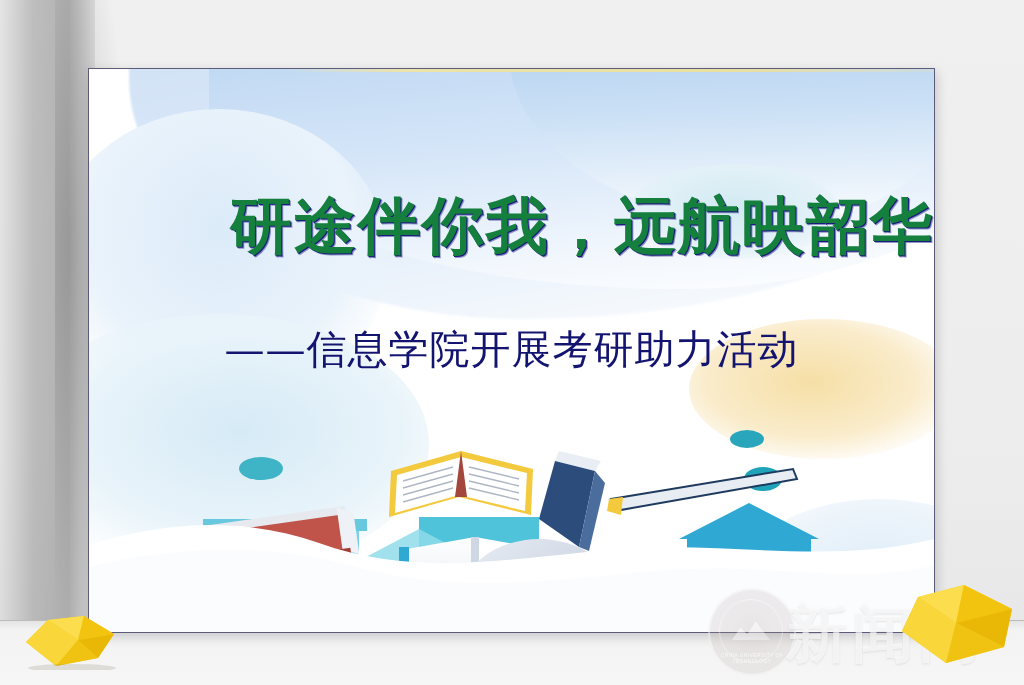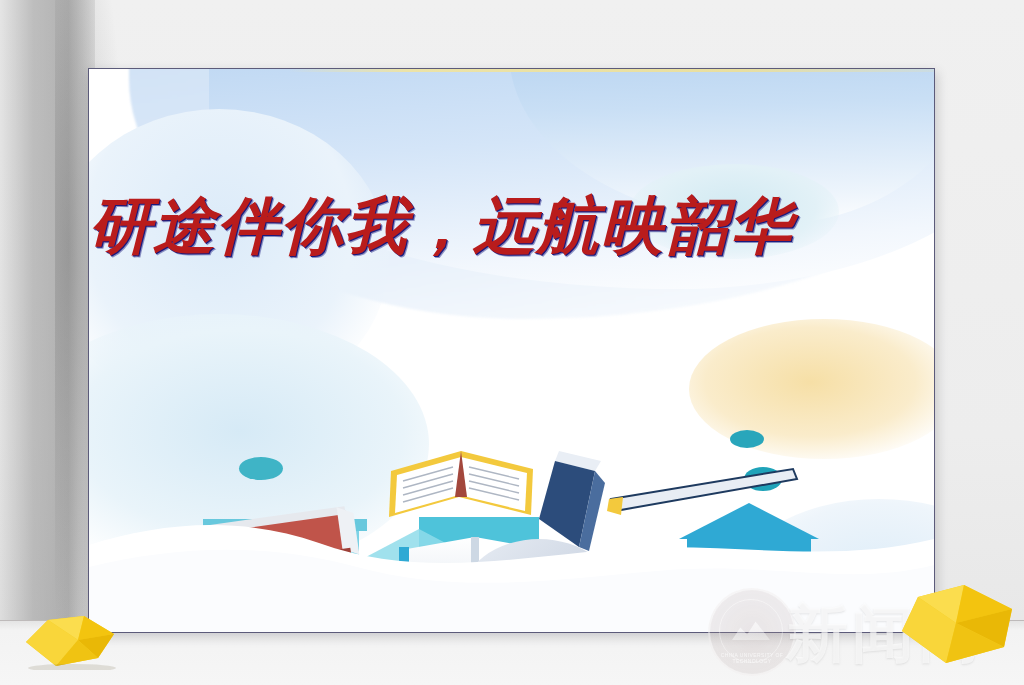--- a/index.html
+++ b/index.html
@@ -52,25 +52,25 @@
   .blob-yellow{left:600px;top:250px;width:270px;height:140px;
     background:radial-gradient(ellipse at 45% 45%,#f6dfa6 0%,#faeccb 50%,rgba(255,255,255,0) 78%);}
   .blob-bot-right{left:640px;top:430px;width:300px;height:190px;
     background:radial-gradient(ellipse at 50% 45%,#dcecf8 0%,#eef5fb 55%,rgba(255,255,255,0) 80%);}
   .dot{position:absolute;border-radius:50%;background:#2aa3b8;}
   .dot-1{left:641px;top:361px;width:34px;height:18px;background:#29a6bb;}
   .dot-2{left:655px;top:398px;width:38px;height:24px;background:#1fa3b9;}
   .dot-3{left:150px;top:388px;width:44px;height:23px;background:#3fb4c6;}
 
   
-  .title{position:absolute;left:0;top:115px;width:845px;text-align:left;
+  .title{position:absolute;left:0;top:115px;width:845px;text-align:right;
     font-family:"DejaVu Sans","Liberation Sans",sans-serif;
-    font-weight:700;font-size:62px;letter-spacing:2px;color:#b91c1c;
+    font-weight:700;font-size:62px;letter-spacing:2px;color:#15803d;
     text-shadow:1px 1px 0 #1a1a7e,2px 2px 0 rgba(26,26,126,.45);z-index:30;
-    white-space:nowrap;font-style:italic;}
+    white-space:nowrap;}
   .subtitle{position:absolute;left:0;top:253px;width:845px;text-align:center;
     font-family:"DejaVu Serif","Liberation Serif",serif;
     font-weight:400;font-size:40px;letter-spacing:1px;color:#131370;z-index:30;
     white-space:nowrap;}
 
   
   .illu{position:absolute;left:0;top:330px;width:845px;height:233px;z-index:20;}
   .illu svg{display:block;}
 
   
@@ -120,20 +120,21 @@
     <div class="blob blob-left-top"></div>
     <div class="blob blob-left-mid"></div>
     <div class="blob blob-ell-top"></div>
     <div class="blob blob-yellow"></div>
     <div class="blob blob-bot-right"></div>
     <div class="dot dot-1"></div>
     <div class="dot dot-2"></div>
     <div class="dot dot-3"></div>
 
     <div class="title">研途伴你我，远航映韶华</div>
+    <div class="subtitle">——信息学院开展考研助力活动</div>
 
     <div class="illu">
       <svg width="845" height="233" viewBox="0 0 845 233" xmlns="http://www.w3.org/2000/svg">
         <defs>
           <linearGradient id="gBld" x1="0" y1="0" x2="0" y2="1">
             <stop offset="0" stop-color="#7fd3e6"></stop>
               <stop offset="1" stop-color="#56c0d8"></stop>
           </linearGradient>
           <linearGradient id="gBld2" x1="0" y1="0" x2="0" y2="1">
             <stop offset="0" stop-color="#9fe0ec"></stop>

